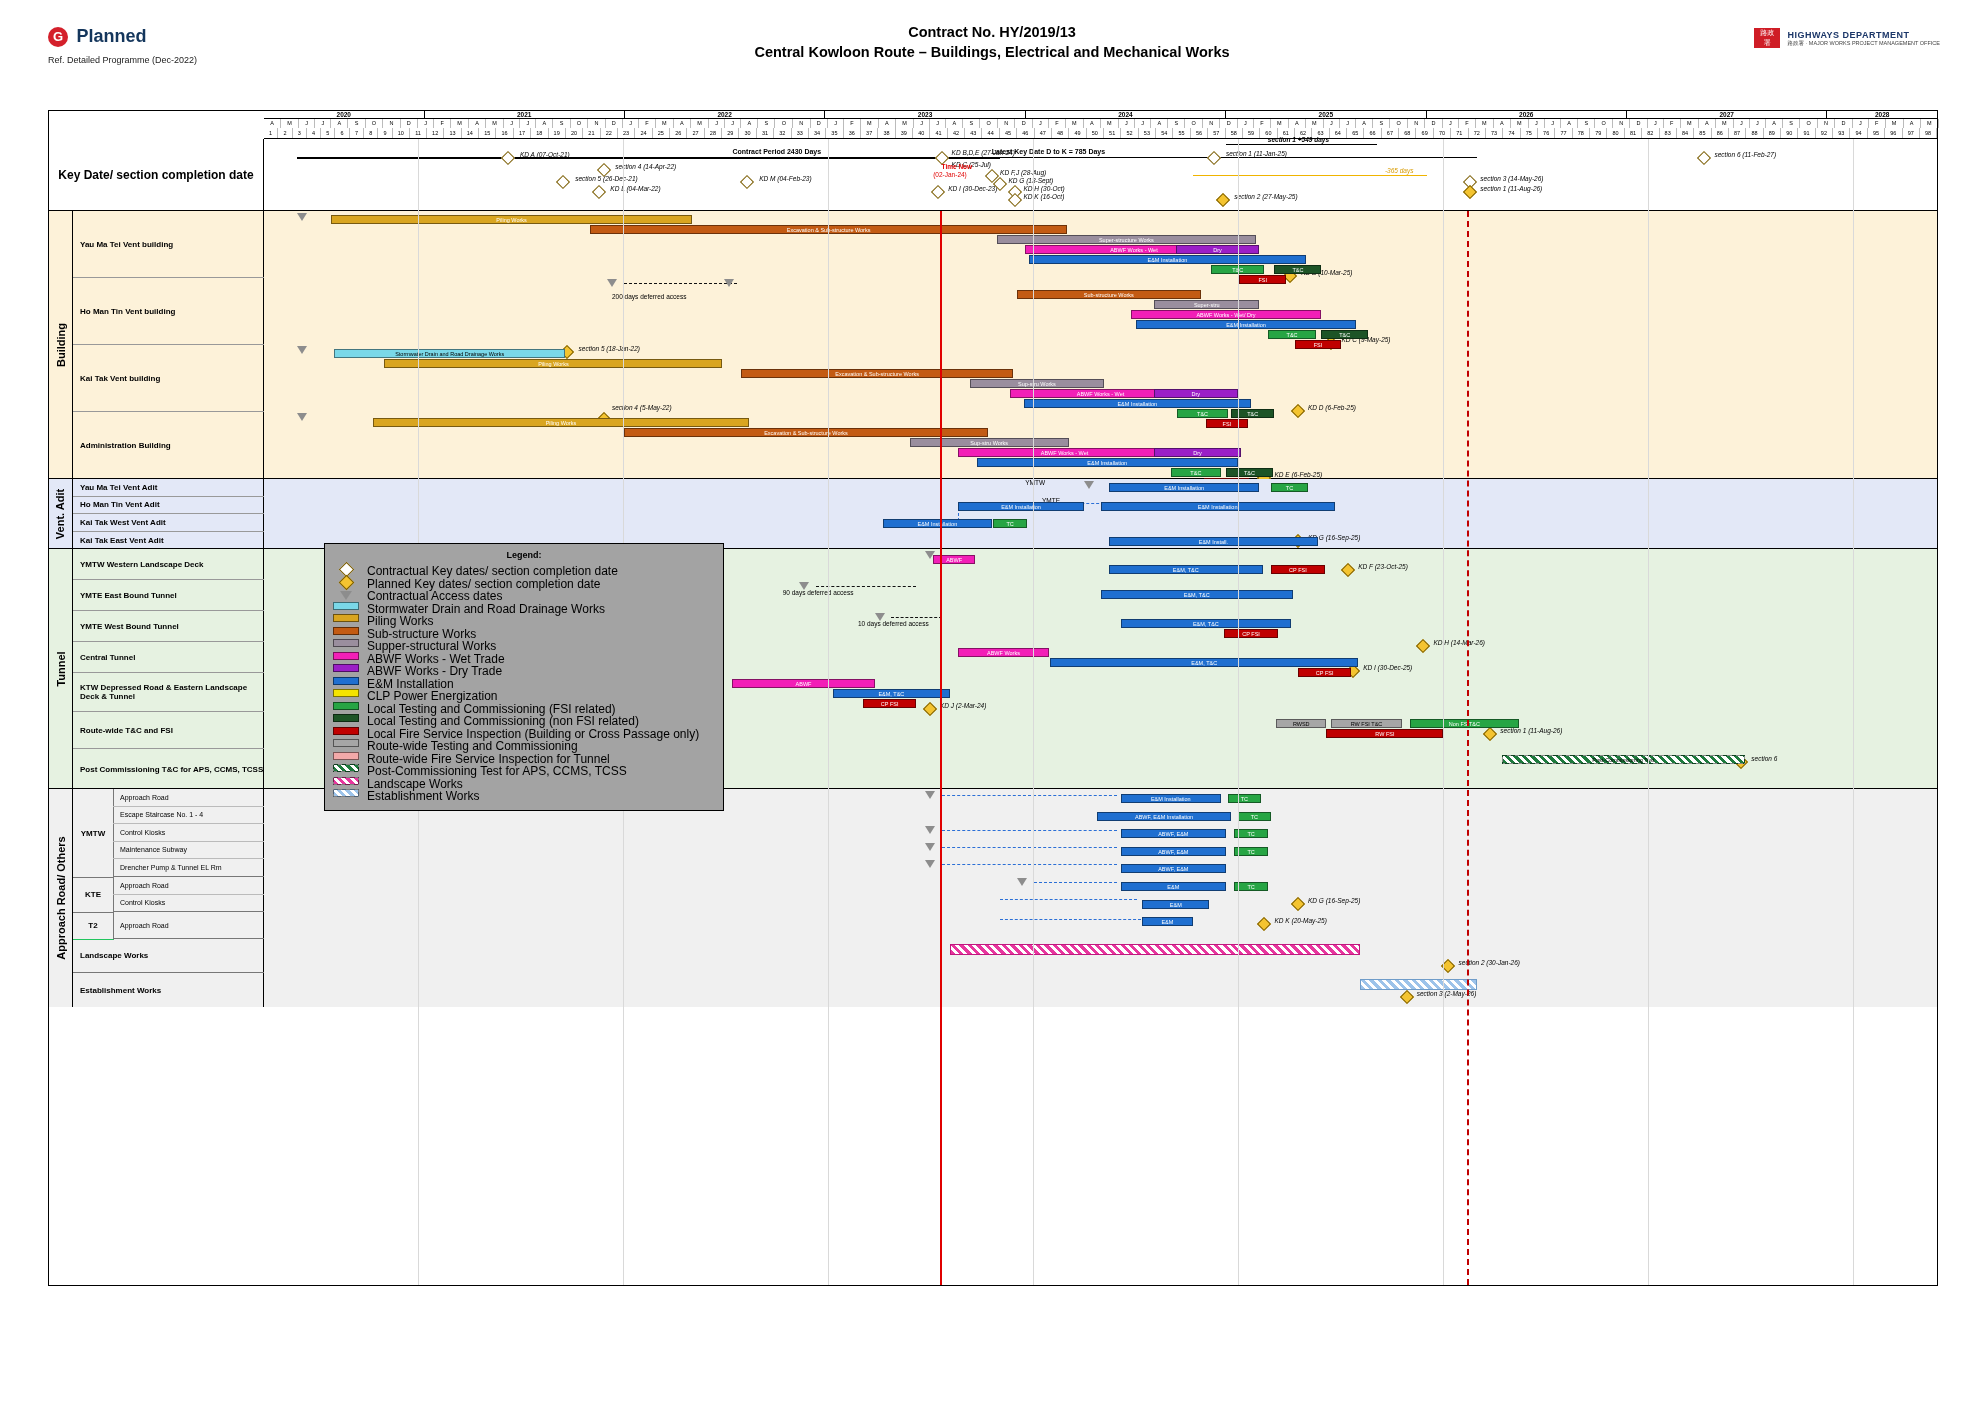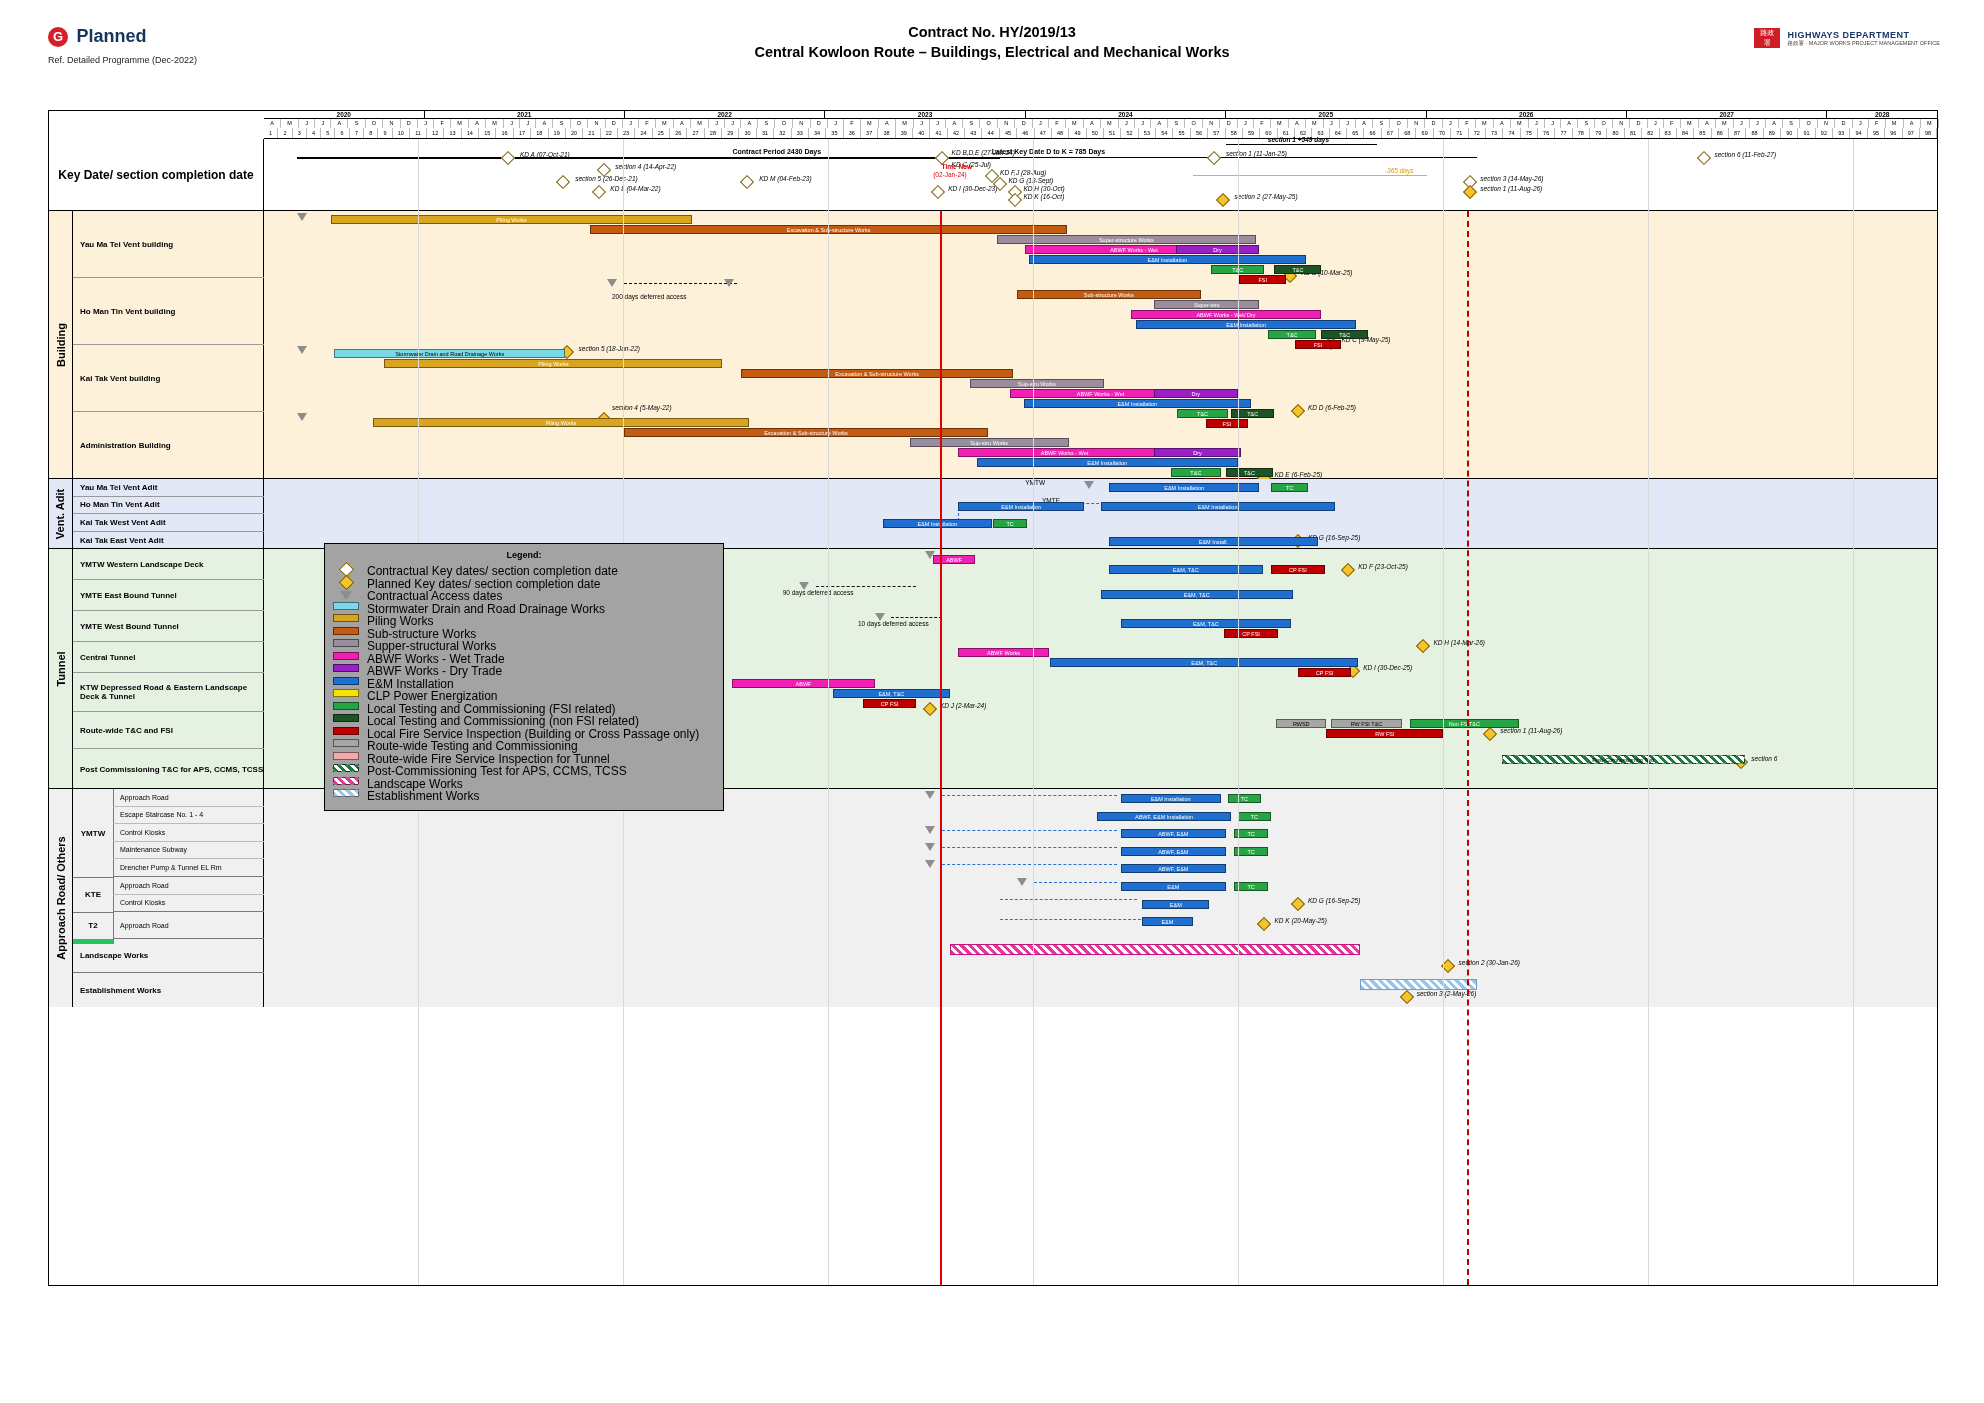--- a/index.html
+++ b/index.html
@@ -529,21 +529,21 @@
     </div>
 
     <div class="band" style="top:678px;height:218px;background:#f0f0f0;">
       <div class="rowlbl">
         <div class="catlbl">
             <span>Approach Road/ Others</span>
           </div>
 
         <div style="position:absolute;left:24px;top:0;width:40px;height:88px;border-right:1px solid #777;border-bottom:1px solid #777;display:flex;align-items:center;justify-content:center;font-size:8px;font-weight:bold;">YMTW</div>
         <div style="position:absolute;left:24px;top:88px;width:40px;height:35px;border-right:1px solid #777;border-bottom:1px solid #777;display:flex;align-items:center;justify-content:center;font-size:8px;font-weight:bold;">KTE</div>
-        <div style="position:absolute;left:24px;top:123px;width:40px;height:27px;border-right:1px solid #777;border-bottom:5px solid #22c55e;display:flex;align-items:center;justify-content:center;font-size:8px;font-weight:bold;">T2</div>
+        <div style="position:absolute;left:24px;top:123px;width:40px;height:27px;border-right:1px solid #777;border-bottom:1px solid #22c55e;display:flex;align-items:center;justify-content:center;font-size:8px;font-weight:bold;">T2</div>
 
         <div class="subrow" style="left:64px;top:0;height:17.5px;width:151px;border-bottom:1px solid #bbb;font-weight:normal;font-size:7px;">Approach Road</div>
         <div class="subrow" style="left:64px;top:17.5px;height:17.5px;width:151px;border-bottom:1px solid #bbb;font-weight:normal;font-size:7px;">Escape Staircase No. 1 - 4</div>
         <div class="subrow" style="left:64px;top:35px;height:17.5px;width:151px;border-bottom:1px solid #bbb;font-weight:normal;font-size:7px;">Control Kiosks</div>
         <div class="subrow" style="left:64px;top:52.5px;height:17.5px;width:151px;border-bottom:1px solid #bbb;font-weight:normal;font-size:7px;">Maintenance Subway</div>
         <div class="subrow" style="left:64px;top:70px;height:18px;width:151px;border-bottom:1px solid #777;font-weight:normal;font-size:7px;">Drencher Pump &amp; Tunnel EL Rm</div>
         <div class="subrow" style="left:64px;top:88px;height:17.5px;width:151px;border-bottom:1px solid #bbb;font-weight:normal;font-size:7px;">Approach Road</div>
         <div class="subrow" style="left:64px;top:105.5px;height:17.5px;width:151px;border-bottom:1px solid #777;font-weight:normal;font-size:7px;">Control Kiosks</div>
         <div class="subrow" style="left:64px;top:123px;height:27px;width:151px;border-bottom:1px solid #777;font-weight:normal;font-size:7px;">Approach Road</div>
 

